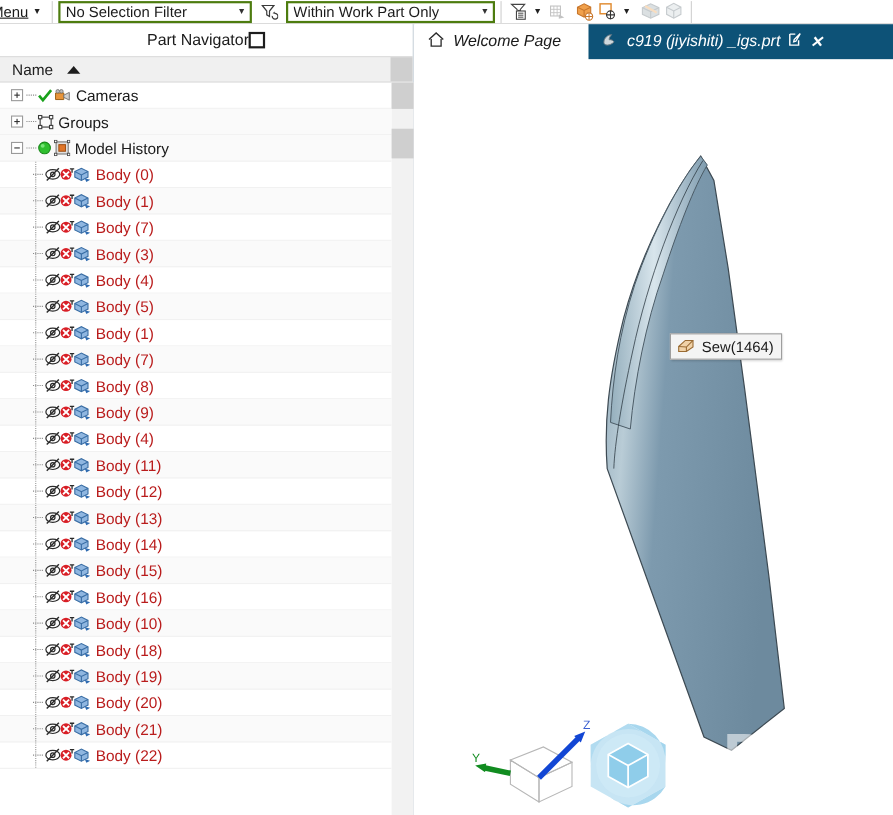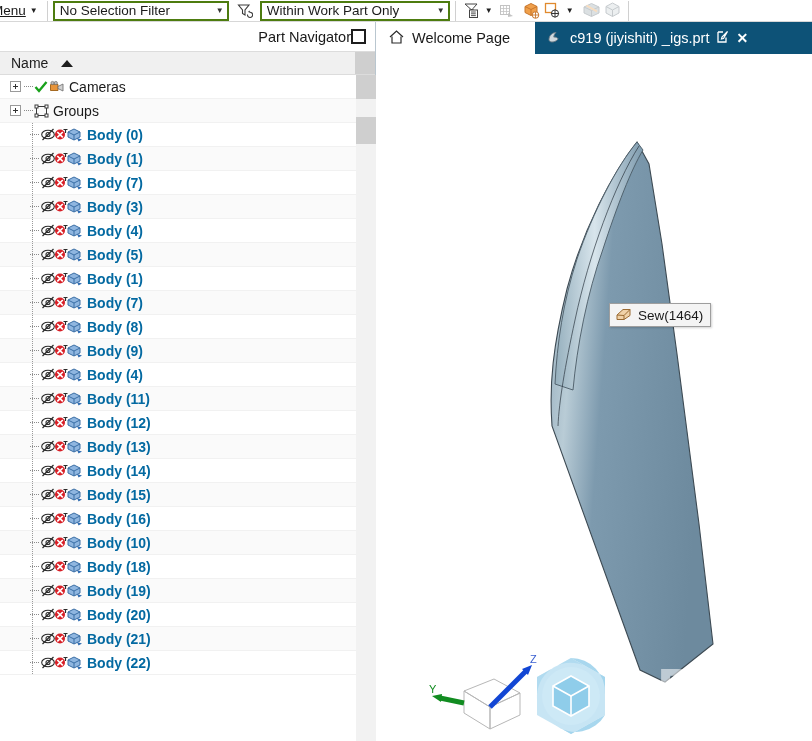--- a/index.html
+++ b/index.html
@@ -44,21 +44,21 @@
   .tbbtn.dim { opacity: .35; }
   .tb-caret { font-size: 8px; color: #222; padding: 0 3px; }
 
   
   #navigator {
     position: absolute; left: 0; top: 22px; width: 376px; height: 719px;
     background: #ffffff; border-right: 1px solid #b9c6cf;
   }
   #nav-header {
     height: 29px; display: flex; align-items: center;
-    padding: 0 9px 0 9px; justify-content: flex-end;
+    padding: 0 9px 0 9px; justify-content: center;
     background: #ffffff;
   }
   #nav-title { font-size: 14.5px; color: #1a1a1a; }
   #nav-dock {
     width: 15px; height: 15px; border: 2px solid #1d1d1d; background: #fff;
   }
   #col-header {
     height: 24px; background: #f0f0f0;
     border-top: 1px solid #dcdcdc; border-bottom: 1px solid #dcdcdc;
     display: flex; align-items: center; padding-left: 11px; gap: 13px;
@@ -79,21 +79,21 @@
     position: absolute; left: 0; top: 53px; width: 356px; height: 688px;
     overflow: hidden;
   }
   .row {
     height: 24px; display: flex; align-items: center;
     padding-left: 6px; position: relative;
     border-bottom: 1px solid #f1f1f1;
   }
   .row.alt { background: #fafafa; }
   .row .lbl { font-size: 14px; color: #1a1a1a; white-space: nowrap; }
-  .row.body .lbl { color: #0369a1; font-weight: bold; }
+  .row.body .lbl { color: #b91c1c; }
 
   
   .exp {
     width: 11px; height: 11px; border: 1px solid #9a9a9a; background: #fff;
     position: relative; flex: none; margin-right: 3px;
   }
   .exp::before, .exp::after {
     content: ""; position: absolute; background: #333;
   }
   .exp::before { left: 2px; top: 4px; width: 5px; height: 1px; }
@@ -117,21 +117,21 @@
   .indent-2 { padding-left: 30px; }
 
   
   #tabstrip {
     position: absolute; left: 377px; top: 22px; width: 435px; height: 32px;
     background: #ffffff;
   }
   .tab {
     position: absolute; top: 0; height: 32px;
     display: flex; align-items: center; gap: 7px; padding: 0 11px;
-    font-size: 14.5px; white-space: nowrap;
+    font-size: 14.5px; white-space: nowrap; font-style: italic;
   }
   #tab-welcome { left: 0; color: #1a1a1a; background: #ffffff; }
   #tab-part {
     left: 158px; right: 0; color: #ffffff;
   }
   #tab-part .tclose { font-size: 14px; font-weight: bold; }
 
   
   #viewport {
     position: absolute; left: 377px; top: 54px; width: 435px; height: 687px;
@@ -285,20 +285,41 @@
         <span class="ico">
           <svg width="15" height="14" viewBox="0 0 15 14">
     <rect x="2.5" y="2.5" width="10" height="9" fill="none" stroke="#3a3a3a" stroke-width="1"></rect>
     <rect x="1" y="1" width="3" height="3" fill="#fff" stroke="#3a3a3a" stroke-width="1"></rect>
     <rect x="11" y="1" width="3" height="3" fill="#fff" stroke="#3a3a3a" stroke-width="1"></rect>
     <rect x="1" y="10" width="3" height="3" fill="#fff" stroke="#3a3a3a" stroke-width="1"></rect>
     <rect x="11" y="10" width="3" height="3" fill="#fff" stroke="#3a3a3a" stroke-width="1"></rect>
           </svg>
         </span>
         <span class="lbl">Groups</span>
+      </div>
+      <div class="row alt indent-1">
+        <span class="exp minus"></span>
+        <span class="dashes"></span>
+        <span class="ico" style="margin-right: 2px;">
+          <svg width="13" height="13" viewBox="0 0 13 13">
+    <circle cx="6.5" cy="6.5" r="5.3" fill="#2fbf2f" stroke="#1b8a1b" stroke-width="1"></circle>
+    <circle cx="4.8" cy="4.6" r="1.8" fill="#8bef8b" opacity=".8"></circle>
+          </svg>
+        </span>
+        <span class="ico">
+          <svg width="15" height="15" viewBox="0 0 15 15">
+    <rect x="2" y="2" width="11" height="11" fill="#e0e0e0" stroke="#7a7a7a" stroke-width="1"></rect>
+    <rect x="4.5" y="4.5" width="6" height="6" fill="#e0762a" stroke="#9c4d12" stroke-width=".9"></rect>
+    <rect x=".5" y=".5" width="2.2" height="2.2" fill="#fff" stroke="#4a4a4a" stroke-width=".8"></rect>
+    <rect x="12.3" y=".5" width="2.2" height="2.2" fill="#fff" stroke="#4a4a4a" stroke-width=".8"></rect>
+    <rect x=".5" y="12.3" width="2.2" height="2.2" fill="#fff" stroke="#4a4a4a" stroke-width=".8"></rect>
+    <rect x="12.3" y="12.3" width="2.2" height="2.2" fill="#fff" stroke="#4a4a4a" stroke-width=".8"></rect>
+          </svg>
+        </span>
+        <span class="lbl">Model History</span>
       </div>
       <div class="row body indent-2">
         <div class="vline"></div>
         <span class="dashes"></span>
         <span class="ico" style="margin-right: -3px;">
           <svg width="17" height="13" viewBox="0 0 17 13">
     <ellipse cx="8" cy="6.5" rx="6.3" ry="4.3" fill="none" stroke="#2b2b2b" stroke-width="1.1"></ellipse>
     <circle cx="8" cy="6.5" r="2" fill="none" stroke="#2b2b2b" stroke-width="1.1"></circle>
     <line x1="2.5" y1="12" x2="13.5" y2="1" stroke="#2b2b2b" stroke-width="1.3"></line>
           </svg>

